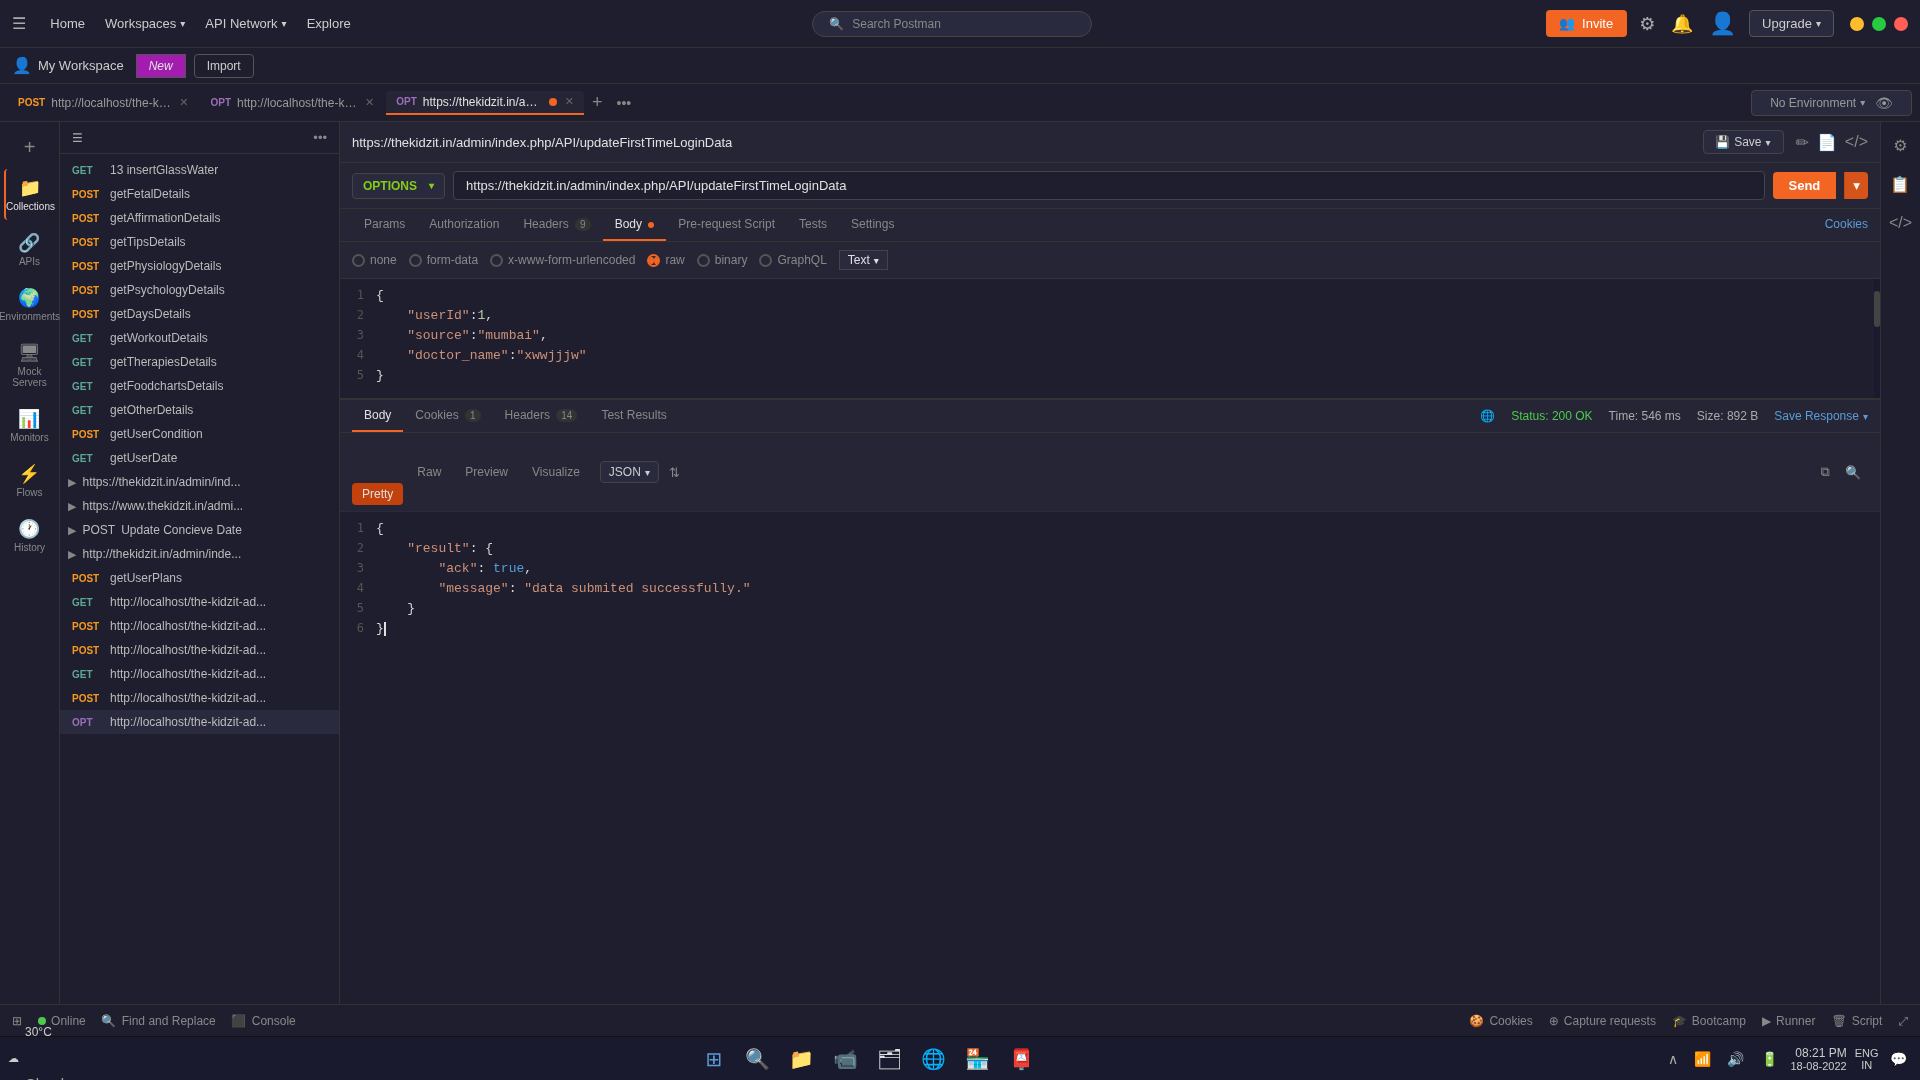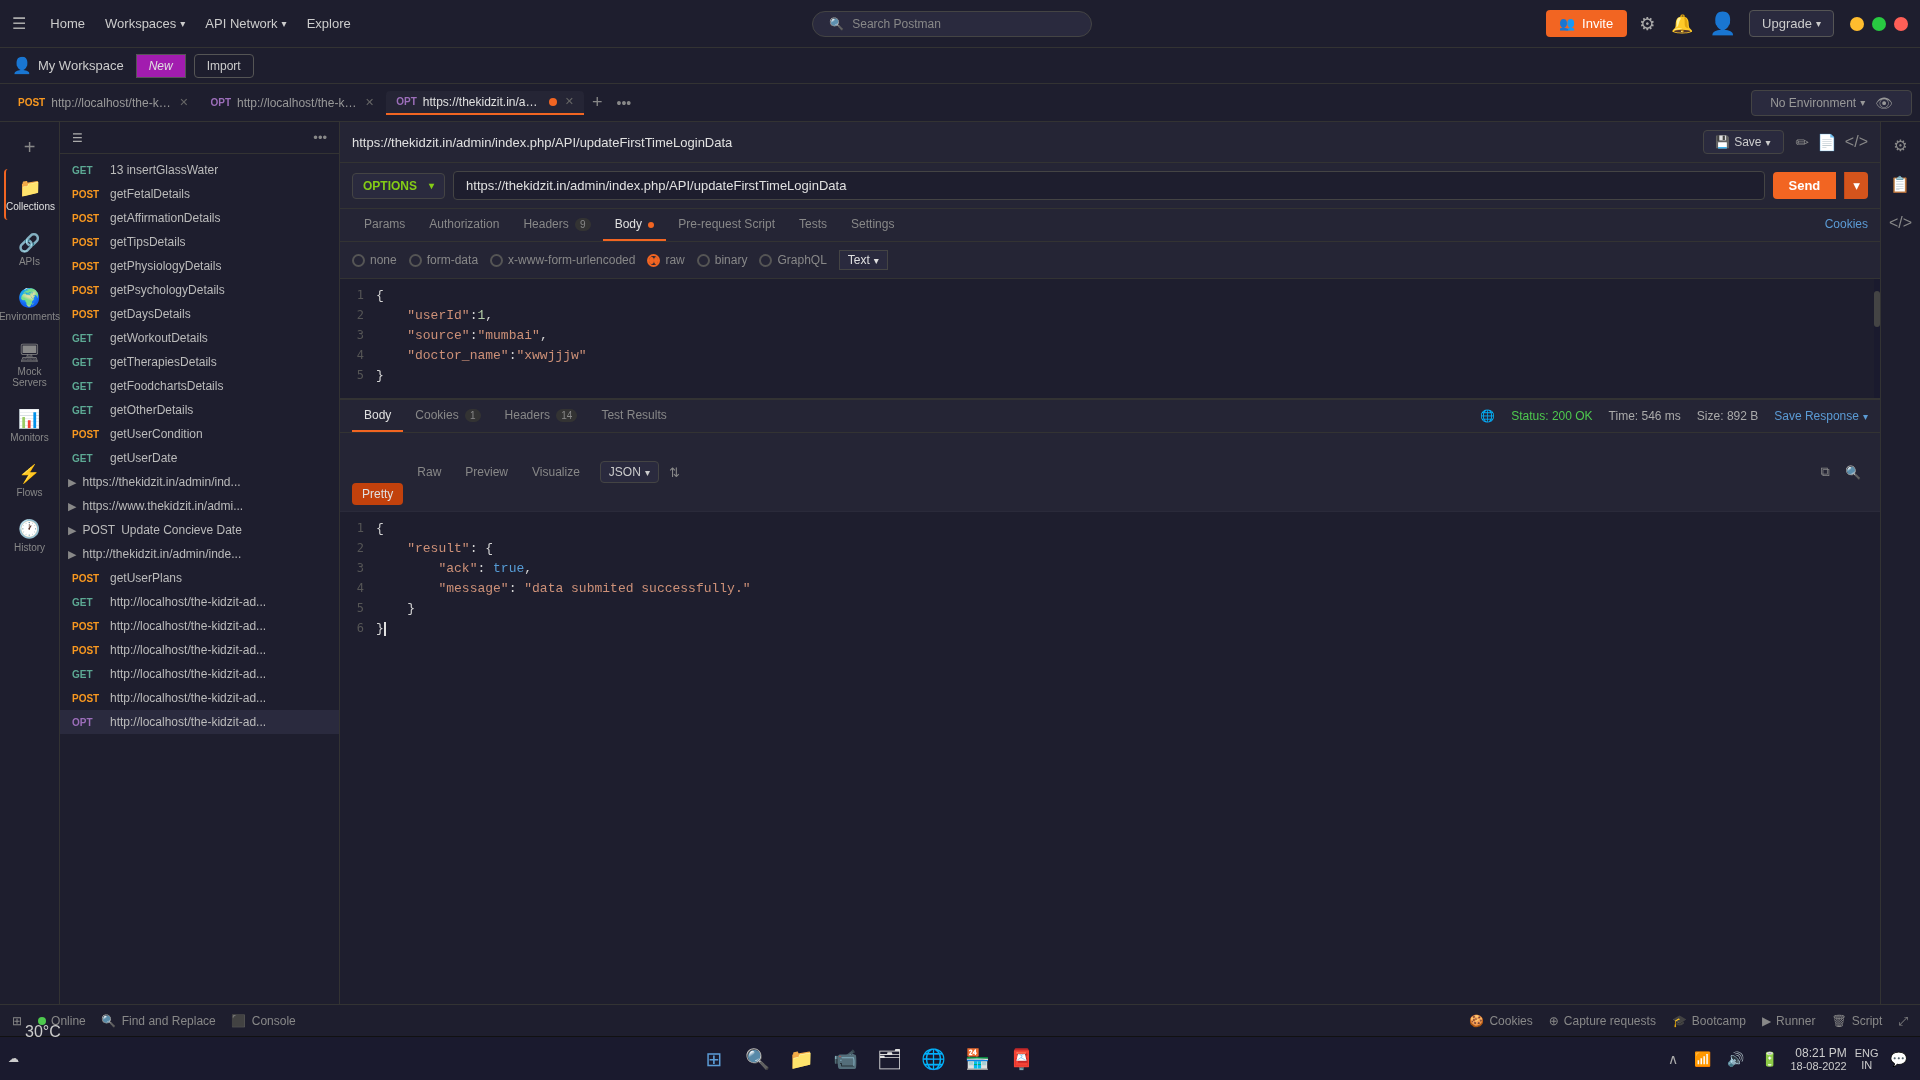--- a/index.html
+++ b/index.html
@@ -575,21 +575,21 @@
       <span>⤢</span>
     </div>
   </div>
 </div>
 
 <div class="taskbar">
   <div class="taskbar-left">
     <div class="weather-widget">
       <span>☁</span>
       <div>
-        <div style="font-size:16px;">30°C</div>
+        <div style="font-size:12px;">30°C</div>
         <div style="font-size:15px;color:#aaa;margin-top:36px;">Cloudy</div>
       </div>
     </div>
   </div>
   <div class="taskbar-center">
     <div class="taskbar-icon" style="background:transparent;">
       <span style="color:#5b9bd5;">⊞</span>
     </div>
     <div class="taskbar-icon">
       <span>🔍</span>

